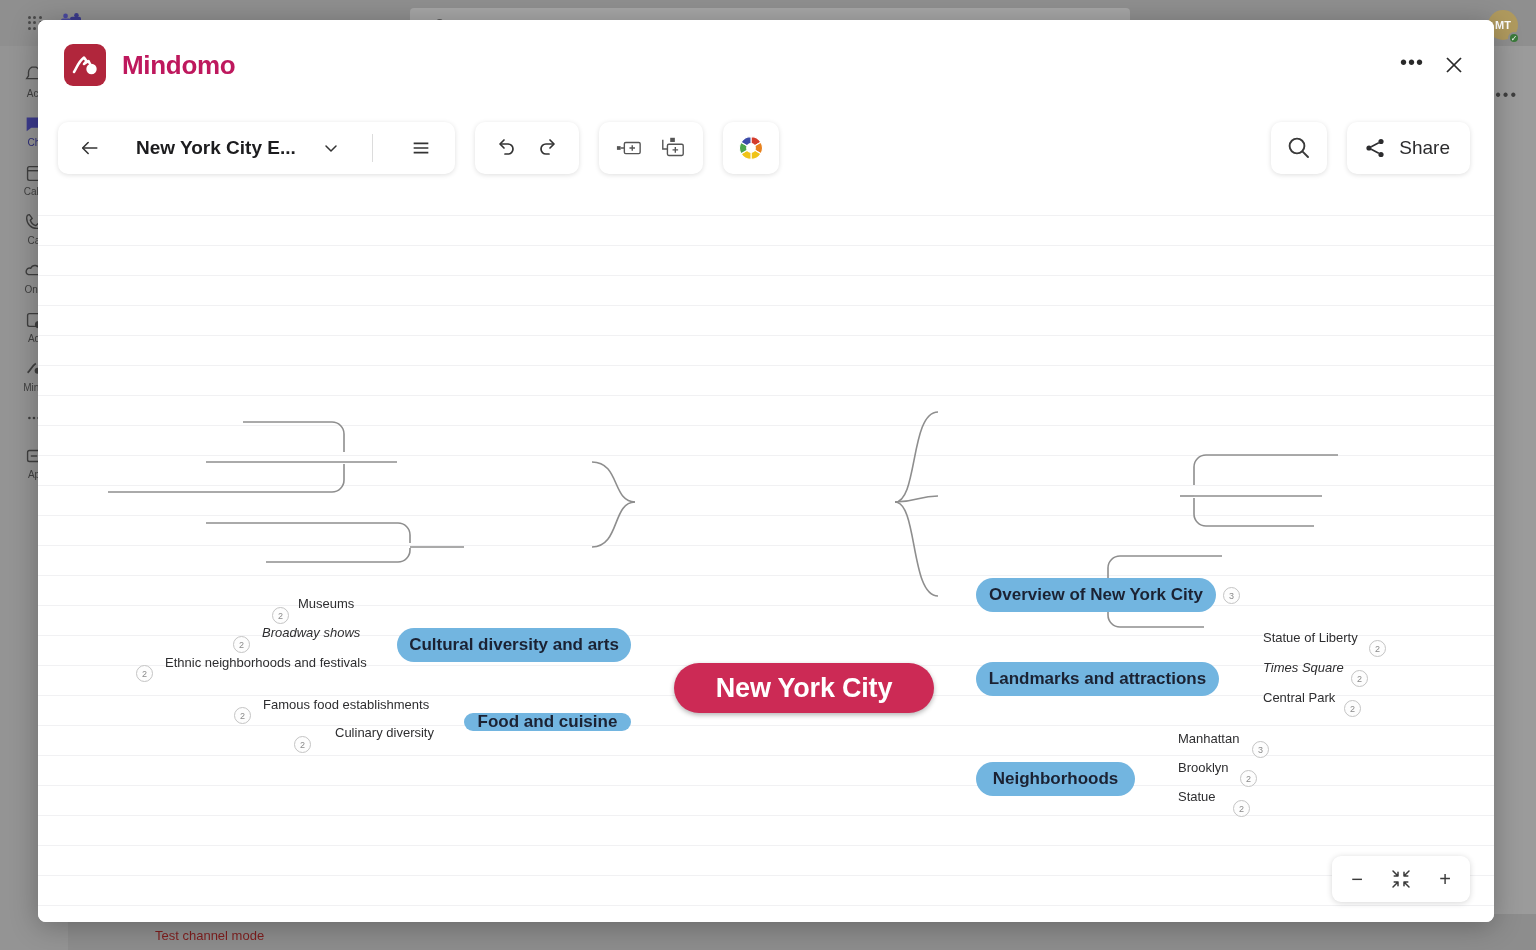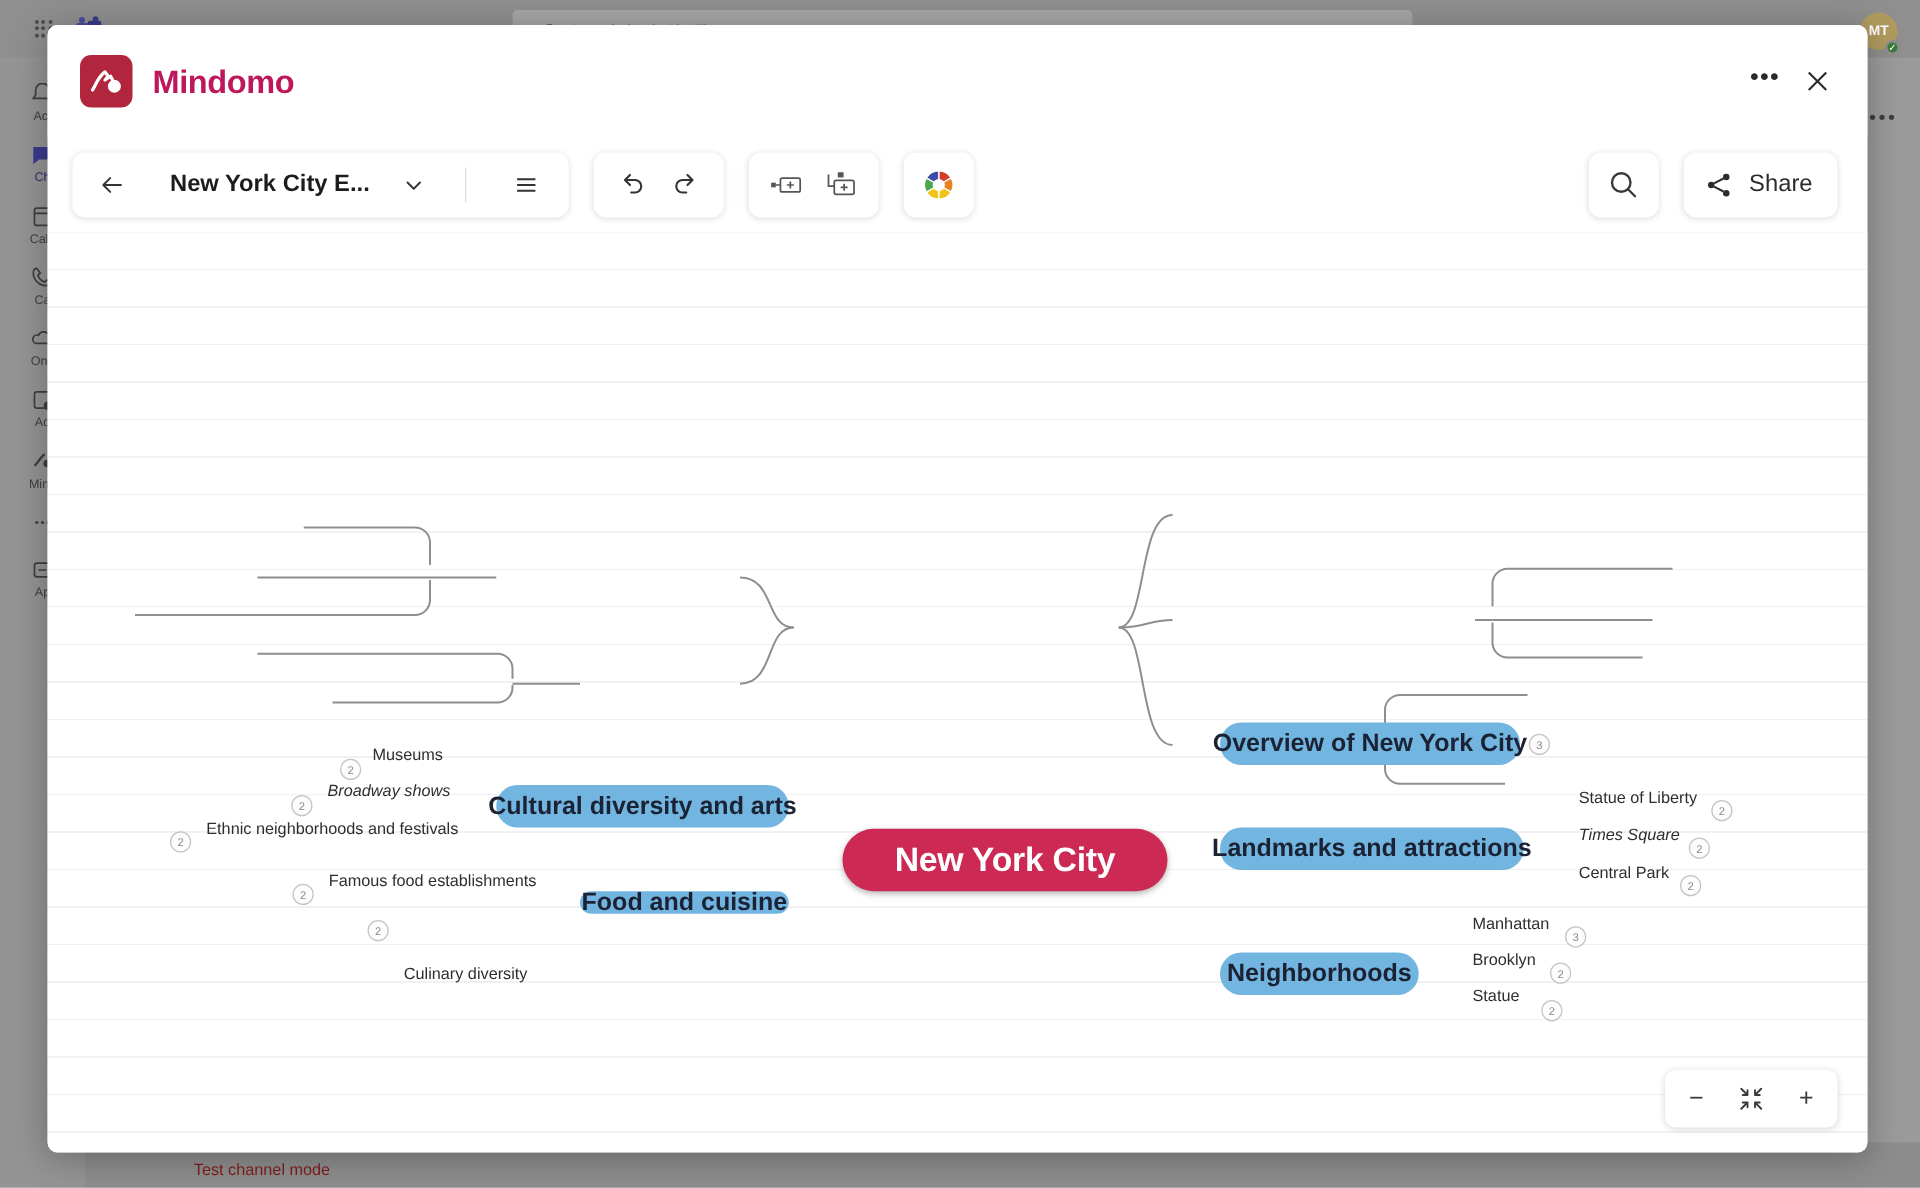--- a/index.html
+++ b/index.html
@@ -162,21 +162,21 @@
   .node-root {
     background: #cc2a55;
     color: #ffffff;
     font-size: 27px; font-weight: bold;
     box-shadow: 0 2px 5px rgba(0,0,0,.3);
     letter-spacing: -.2px;
   }
   .node-branch {
     background: #72b5e0;
     color: #1b2233;
-    font-size: 20px; font-weight: 600;
+    font-size: 17px; font-weight: 600;
   }
   .leaf {
     position: absolute;
     font-size: 13px; color: #2e2e30;
     white-space: nowrap; cursor: pointer;
   }
   .badge {
     position: absolute;
     width: 17px; height: 17px; border-radius: 50%;
     background: #fdfdfd; border: 1px solid #c4c4c4;
@@ -494,21 +494,21 @@
     <div class="leaf" style="left:224px; top:439px;font-style:italic;">Broadway shows</div>
     <div class="badge" style="left:195px; top:450px;">2</div>
     <div class="leaf" style="left:127px; top:469px;">Ethnic neighborhoods and festivals</div>
     <div class="badge" style="left:98px; top:479px;">2</div>
 
     <div class="node node-branch" style="left:426px; top:527px; width:167px; height:18px;">
       <span>Food and cuisine</span>
     </div>
     <div class="leaf" style="left:225px; top:511px;">Famous food establishments</div>
     <div class="badge" style="left:196px; top:521px;">2</div>
-    <div class="leaf" style="left:285px; top:539px;margin-top:46px;">Culinary diversity</div>
+    <div class="leaf" style="left:297px; top:539px;">Culinary diversity</div>
     <div class="badge" style="left:256px; top:550px;">2</div>
 
     <div id="zoom-ctrls">
       <div class="zc-btn">−</div>
       <div class="zc-btn">
         <svg width="20" height="20" viewBox="0 0 20 20">
           <g stroke="#3a3a3a" stroke-width="1.5" fill="none" stroke-linecap="round" stroke-linejoin="round">
             <path d="M2 2 L7 7 M7 3.2 L7 7 L3.2 7"></path>
             <path d="M18 2 L13 7 M13 3.2 L13 7 L16.8 7"></path>
             <path d="M2 18 L7 13 M3.2 13 L7 13 L7 16.8"></path>

